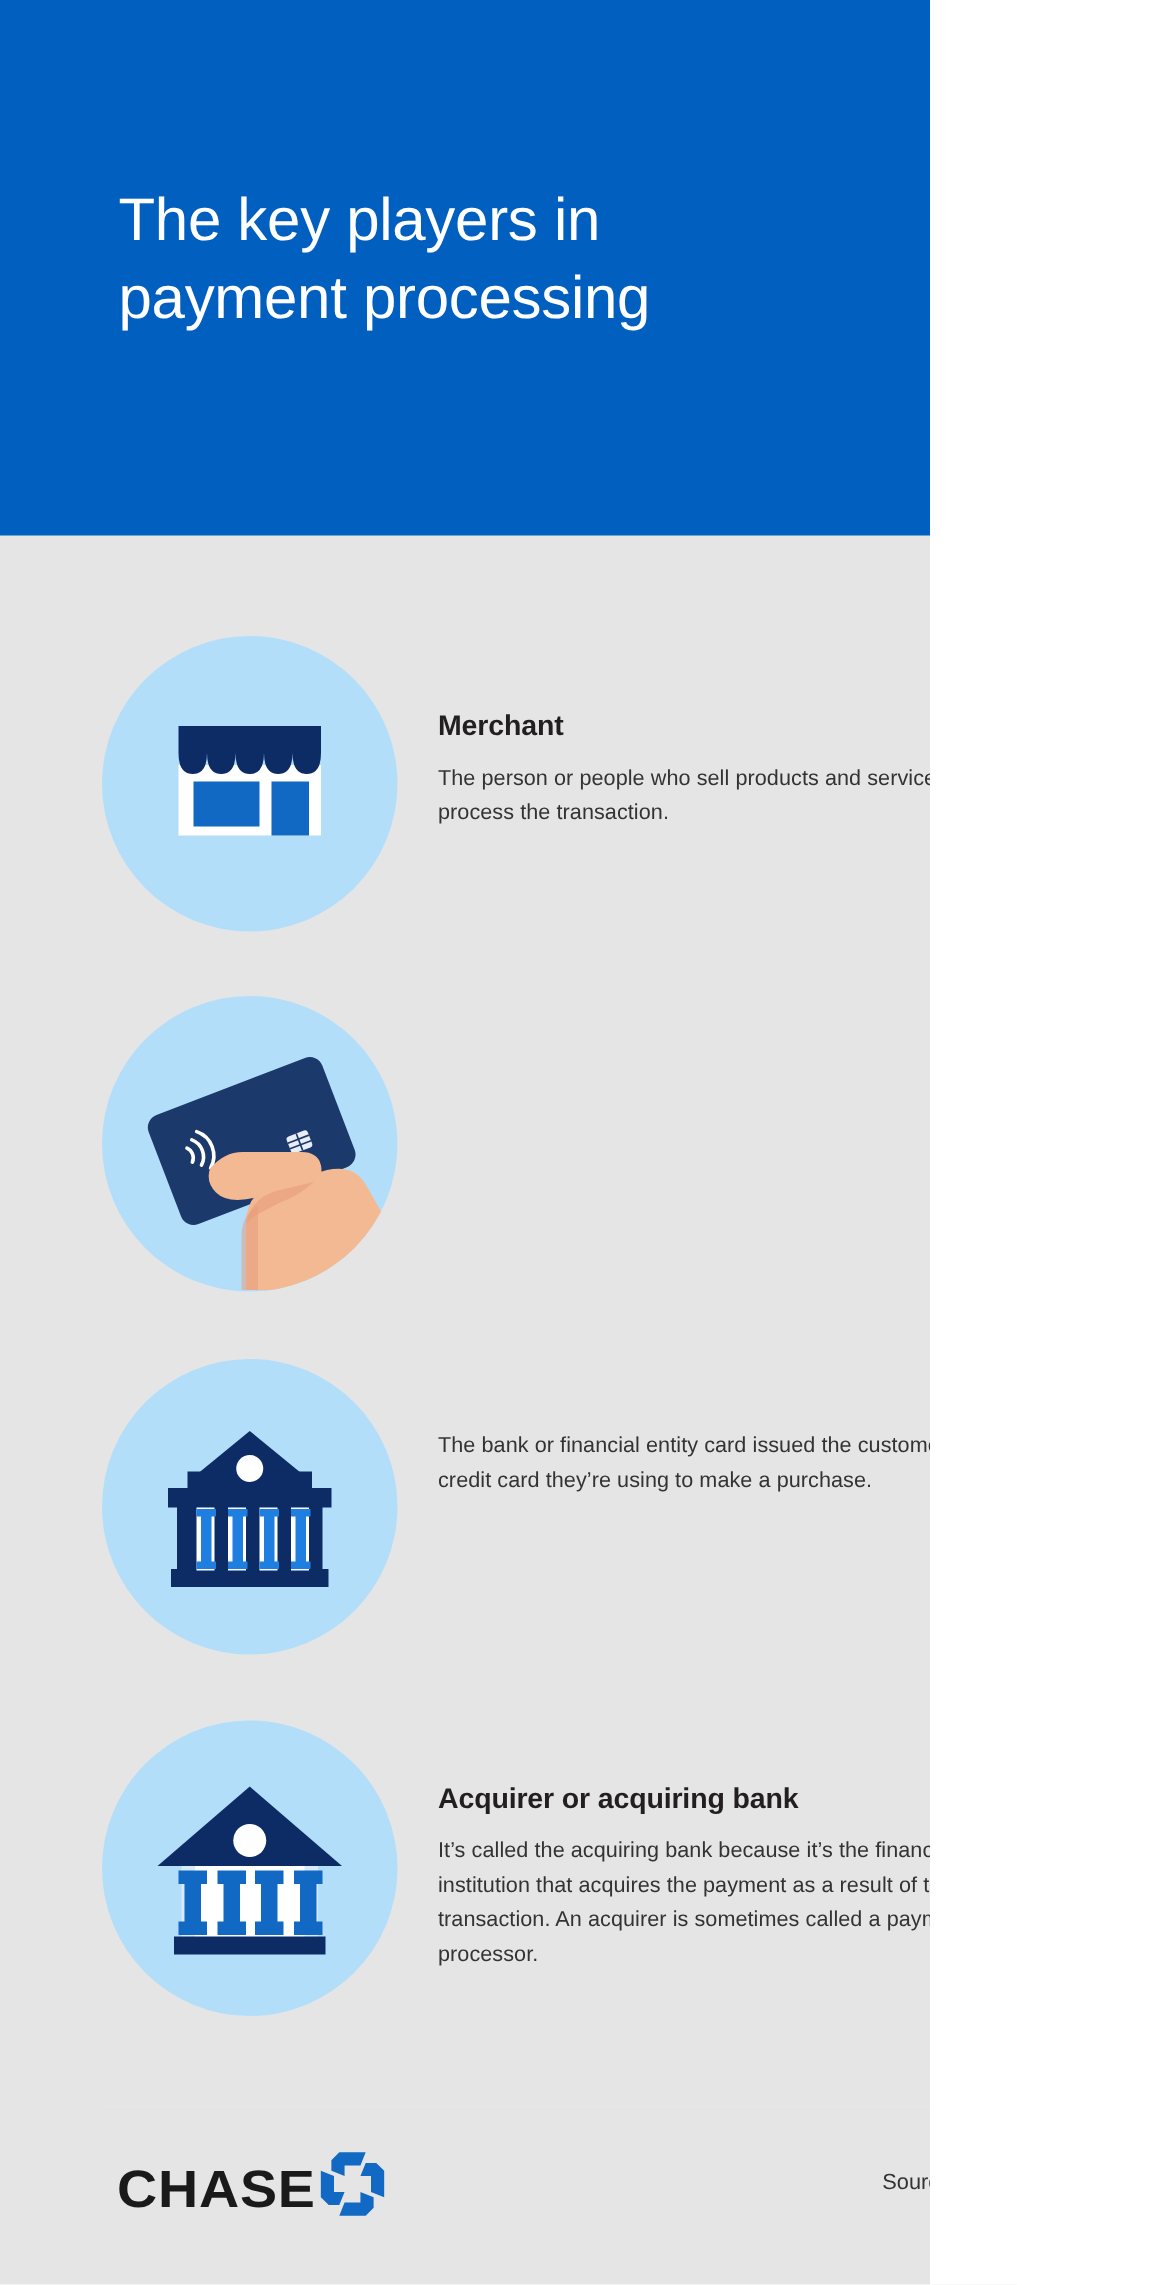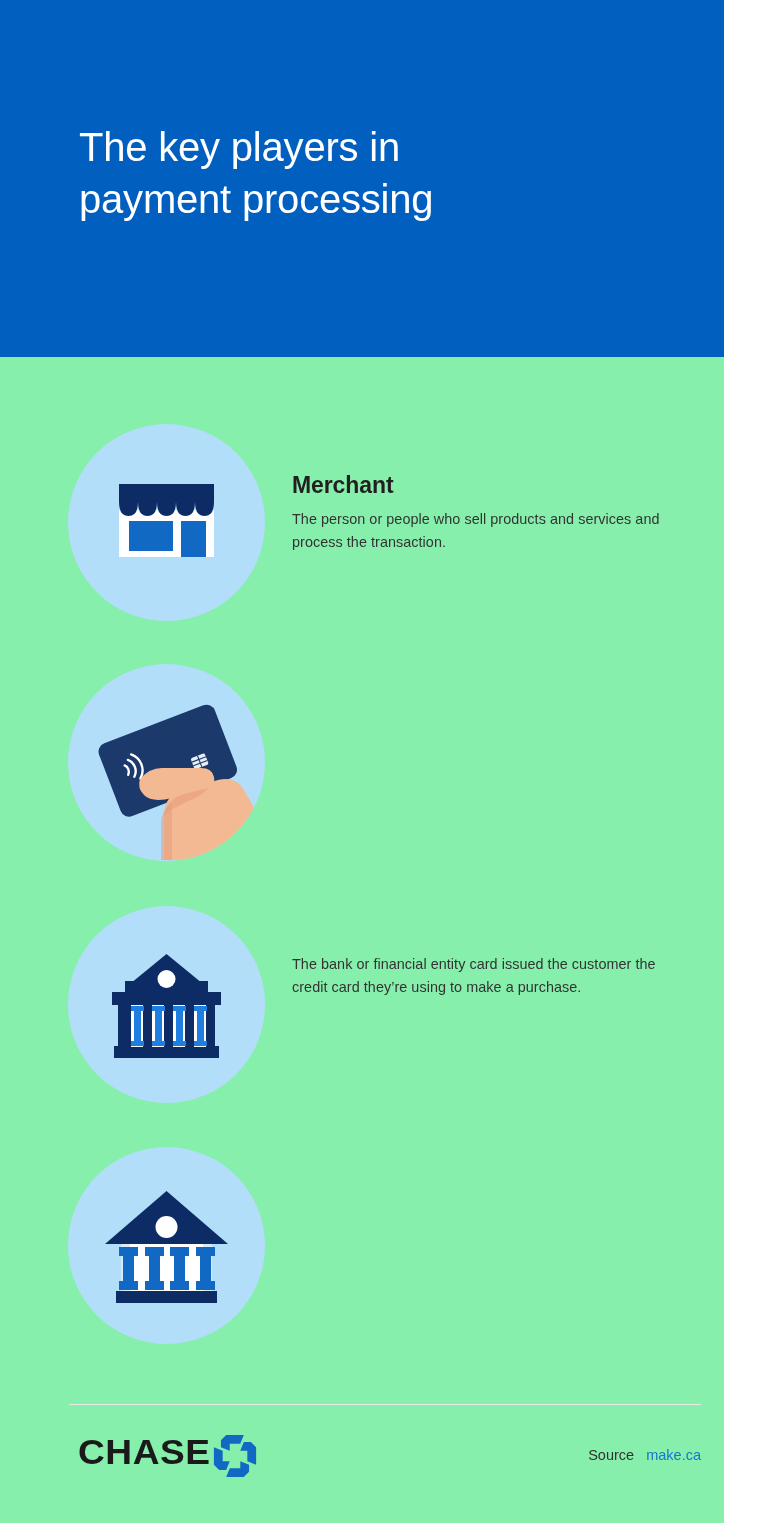--- a/index.html
+++ b/index.html
@@ -7,23 +7,23 @@
 
   html, body {
     width: 770px;
     height: 1523px;
     background: #ffffff;
     font-family: "Liberation Sans", "DejaVu Sans", sans-serif;
   }
 
   .page {
     position: relative;
-    width: 724px;
+    width: 620px;
     height: 1523px;
-    background: #86efac;
+    background: #e5e5e5;
     overflow: hidden;
   }
 
   
   .header {
     position: absolute;
     left: 0; top: 0;
     width: 770px;
     height: 357px;
     background: #005fbf;
@@ -70,21 +70,21 @@
   .item-icon-wrap svg { display: block; width: 197px; height: 197px; }
 
   .item-text {
     position: absolute;
     left: 292px;
     width: 400px;
   }
 
   .item-title {
     color: #231f20;
-    font-size: 23px;
+    font-size: 19px;
     font-weight: bold;
     line-height: 28px;
     letter-spacing: -0.1px;
     margin-bottom: 9px;
   }
 
   .item-desc {
     color: #333333;
     font-size: 14.4px;
     font-weight: normal;
@@ -108,21 +108,21 @@
     top: 1424px;
     width: 770px;
     height: 70px;
   }
 
   .brand {
     position: absolute;
     left: 78px;
     top: 10px;
     display: flex;
-    align-items: flex-start;
+    align-items: flex-end;
     gap: 10px;
   }
 
   .brand-word {
     color: #1a1a1a;
     font-size: 35px;
     font-weight: bold;
     letter-spacing: 0.5px;
     line-height: 36px;
     font-family: "Liberation Sans", "DejaVu Sans", sans-serif;
@@ -286,20 +286,24 @@
             <rect x="102" y="134" width="19" height="9"></rect>
 
             <rect x="128" y="100" width="19" height="9"></rect>
             <rect x="132" y="107" width="11" height="30"></rect>
             <rect x="128" y="134" width="19" height="9"></rect>
           </g>
 
           <rect x="48" y="144" width="101" height="12" fill="#0d2c66"></rect>
         </svg>
       </div>
+      <div class="item-text" style="top:39px">
+        <div class="item-title">Acquirer or acquiring bank</div>
+        <div class="item-desc">It’s called the acquiring bank because it’s the financial institution that acquires the payment as a result of the transaction. An acquirer is sometimes called a payment processor.</div>
+      </div>
     </div>
 
   </div>
 
   <div class="divider"></div>
 
   <div class="footer">
 
     <div class="brand">
       <span class="brand-word">CHASE</span>

